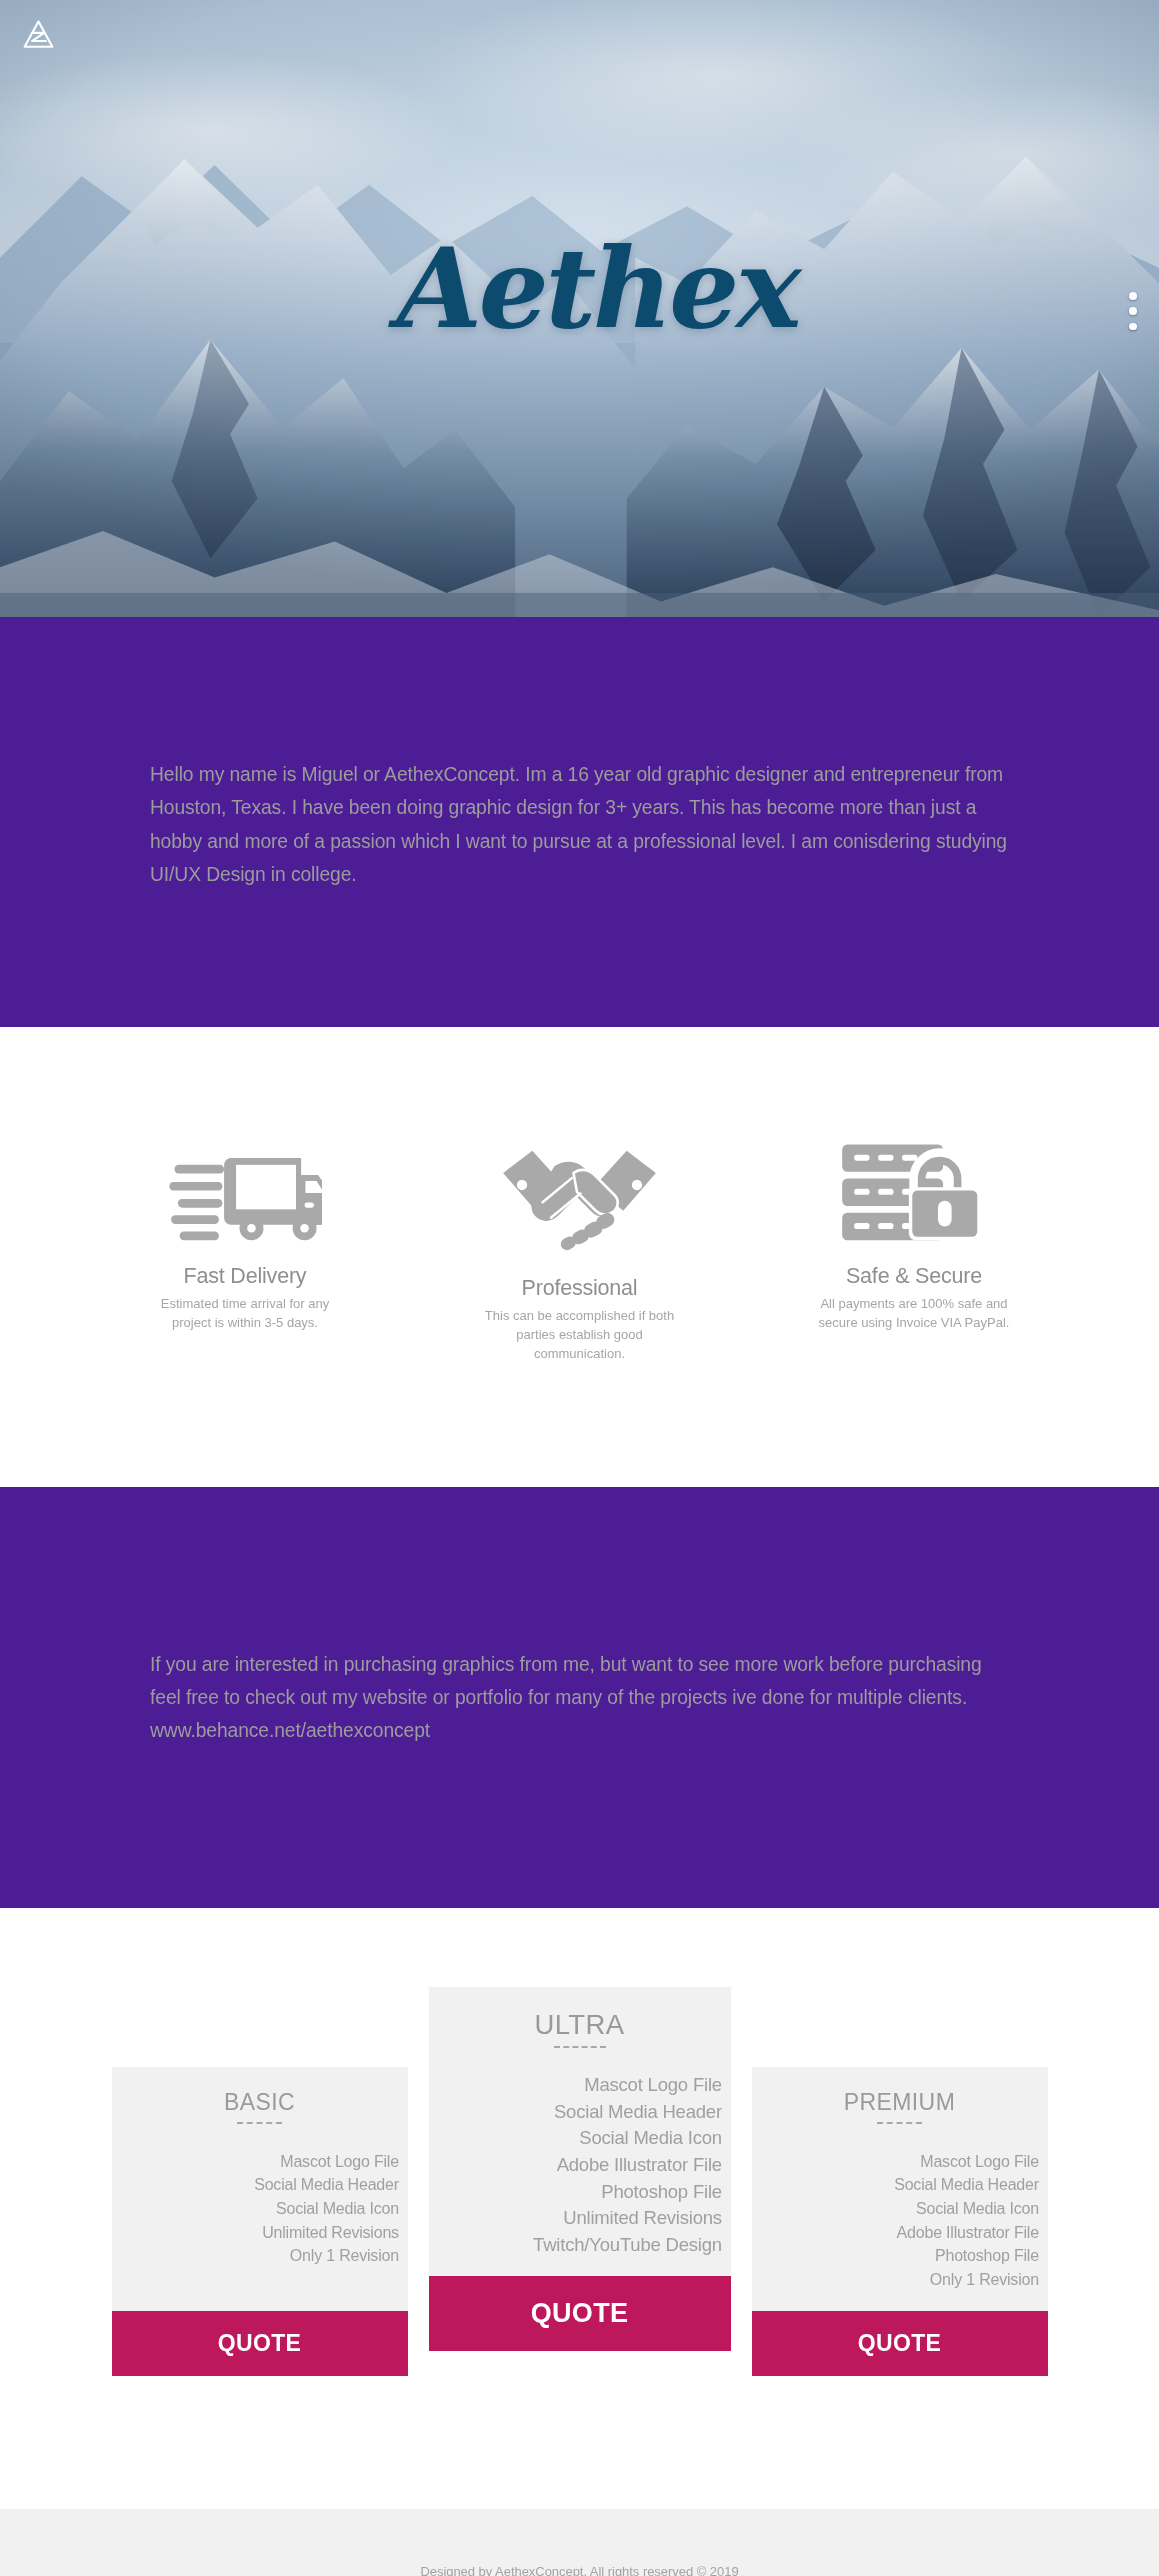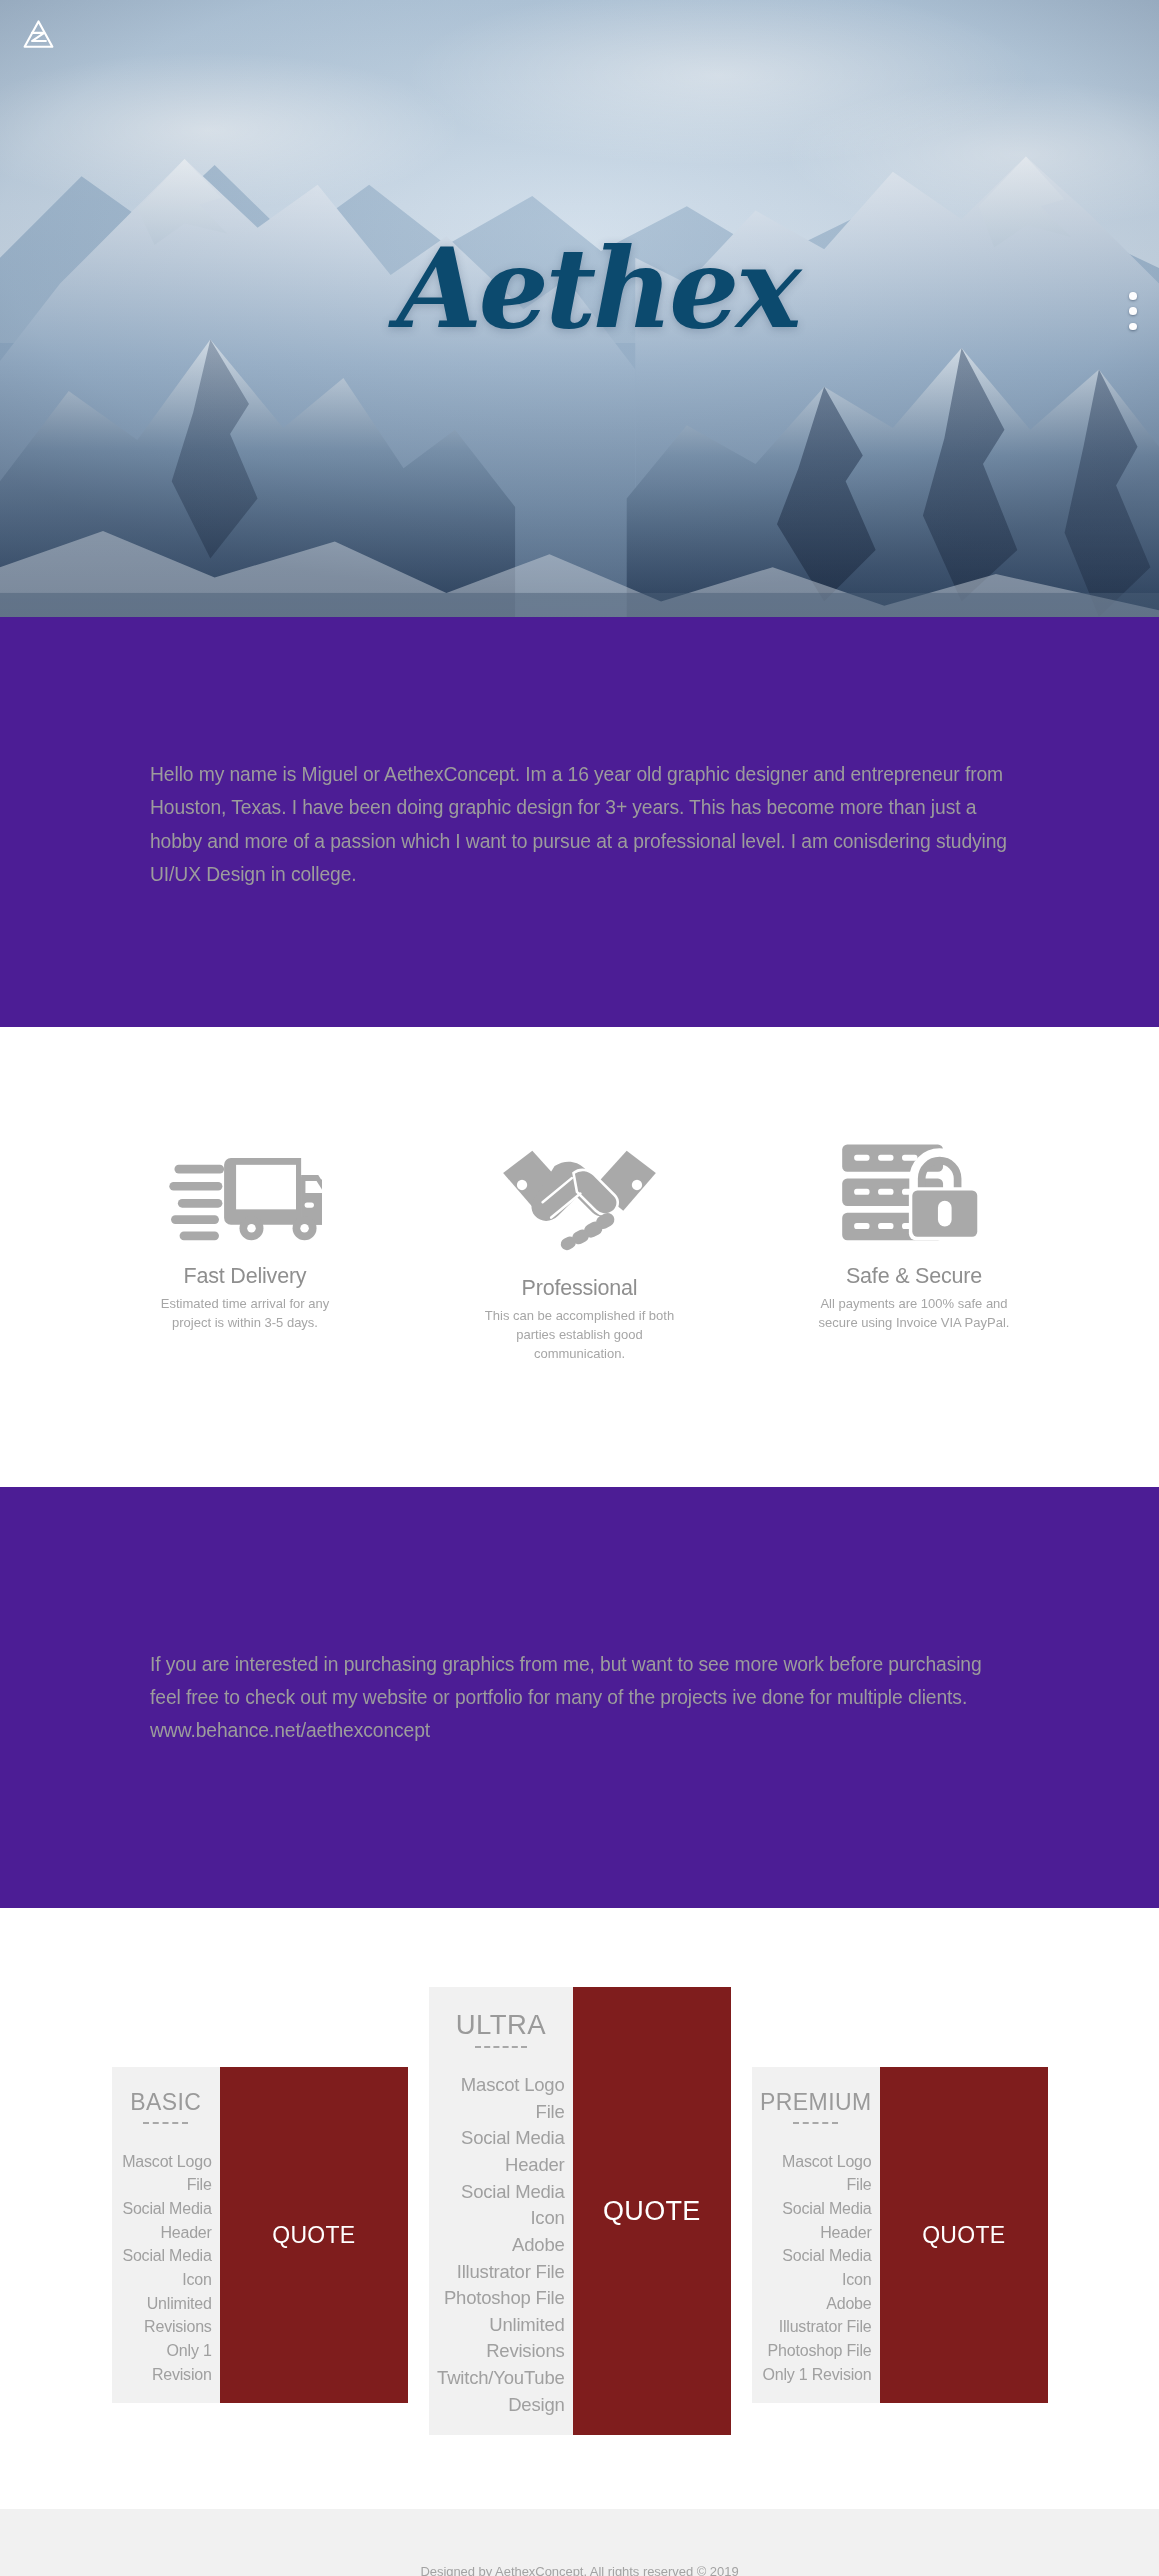--- a/index.html
+++ b/index.html
@@ -107,21 +107,21 @@
 
   
   .pricing-sec { height: 601px; position: relative; }
   .pricing-row {
     width: 936px; margin: 0 auto;
     display: flex; justify-content: space-between; align-items: flex-start;
     padding-top: 79px;
   }
   .card {
     background: #f1f1f1;
-    display: flex; flex-direction: row;
+    display: flex; flex-direction: column;
   }
   .card--side { width: 296px; min-height: 309px; margin-top: 80px; }
   .card--feature { width: 302px; min-height: 361px; margin-top: 0; }
   .card-body { flex: 1 1 auto; padding: 24px 8.6px 17px; text-align: center; }
   .card-title {
     font-size: 23px; color: #9a9a9a; font-weight: 400; letter-spacing: 0.4px;
     line-height: 1;
   }
   .card--feature .card-title { font-size: 27.5px; }
   .card-rule {
@@ -135,27 +135,27 @@
     list-style: none;
     font-size: 16px;
     line-height: 1.48;
     color: #a0a0a0;
     font-weight: 400;
     letter-spacing: -0.2px;
     text-align: right;
   }
   .card--feature .card-list li { font-size: 18.5px; line-height: 1.44; }
   .quote-btn {
-    background: #7f1d1d;
+    background: #be185d;
     color: #ffffff;
     border: none;
     width: 100%;
     font-family: "Liberation Sans", sans-serif;
     font-size: 23px;
-    font-weight: 400;
+    font-weight: 700;
     letter-spacing: 0.3px;
     padding: 19px 0;
     cursor: pointer;
     display: block;
   }
   .card--feature .quote-btn { font-size: 27px; padding: 22px 0; }
 
   
   .footer {
     background: #f1f1f1;

